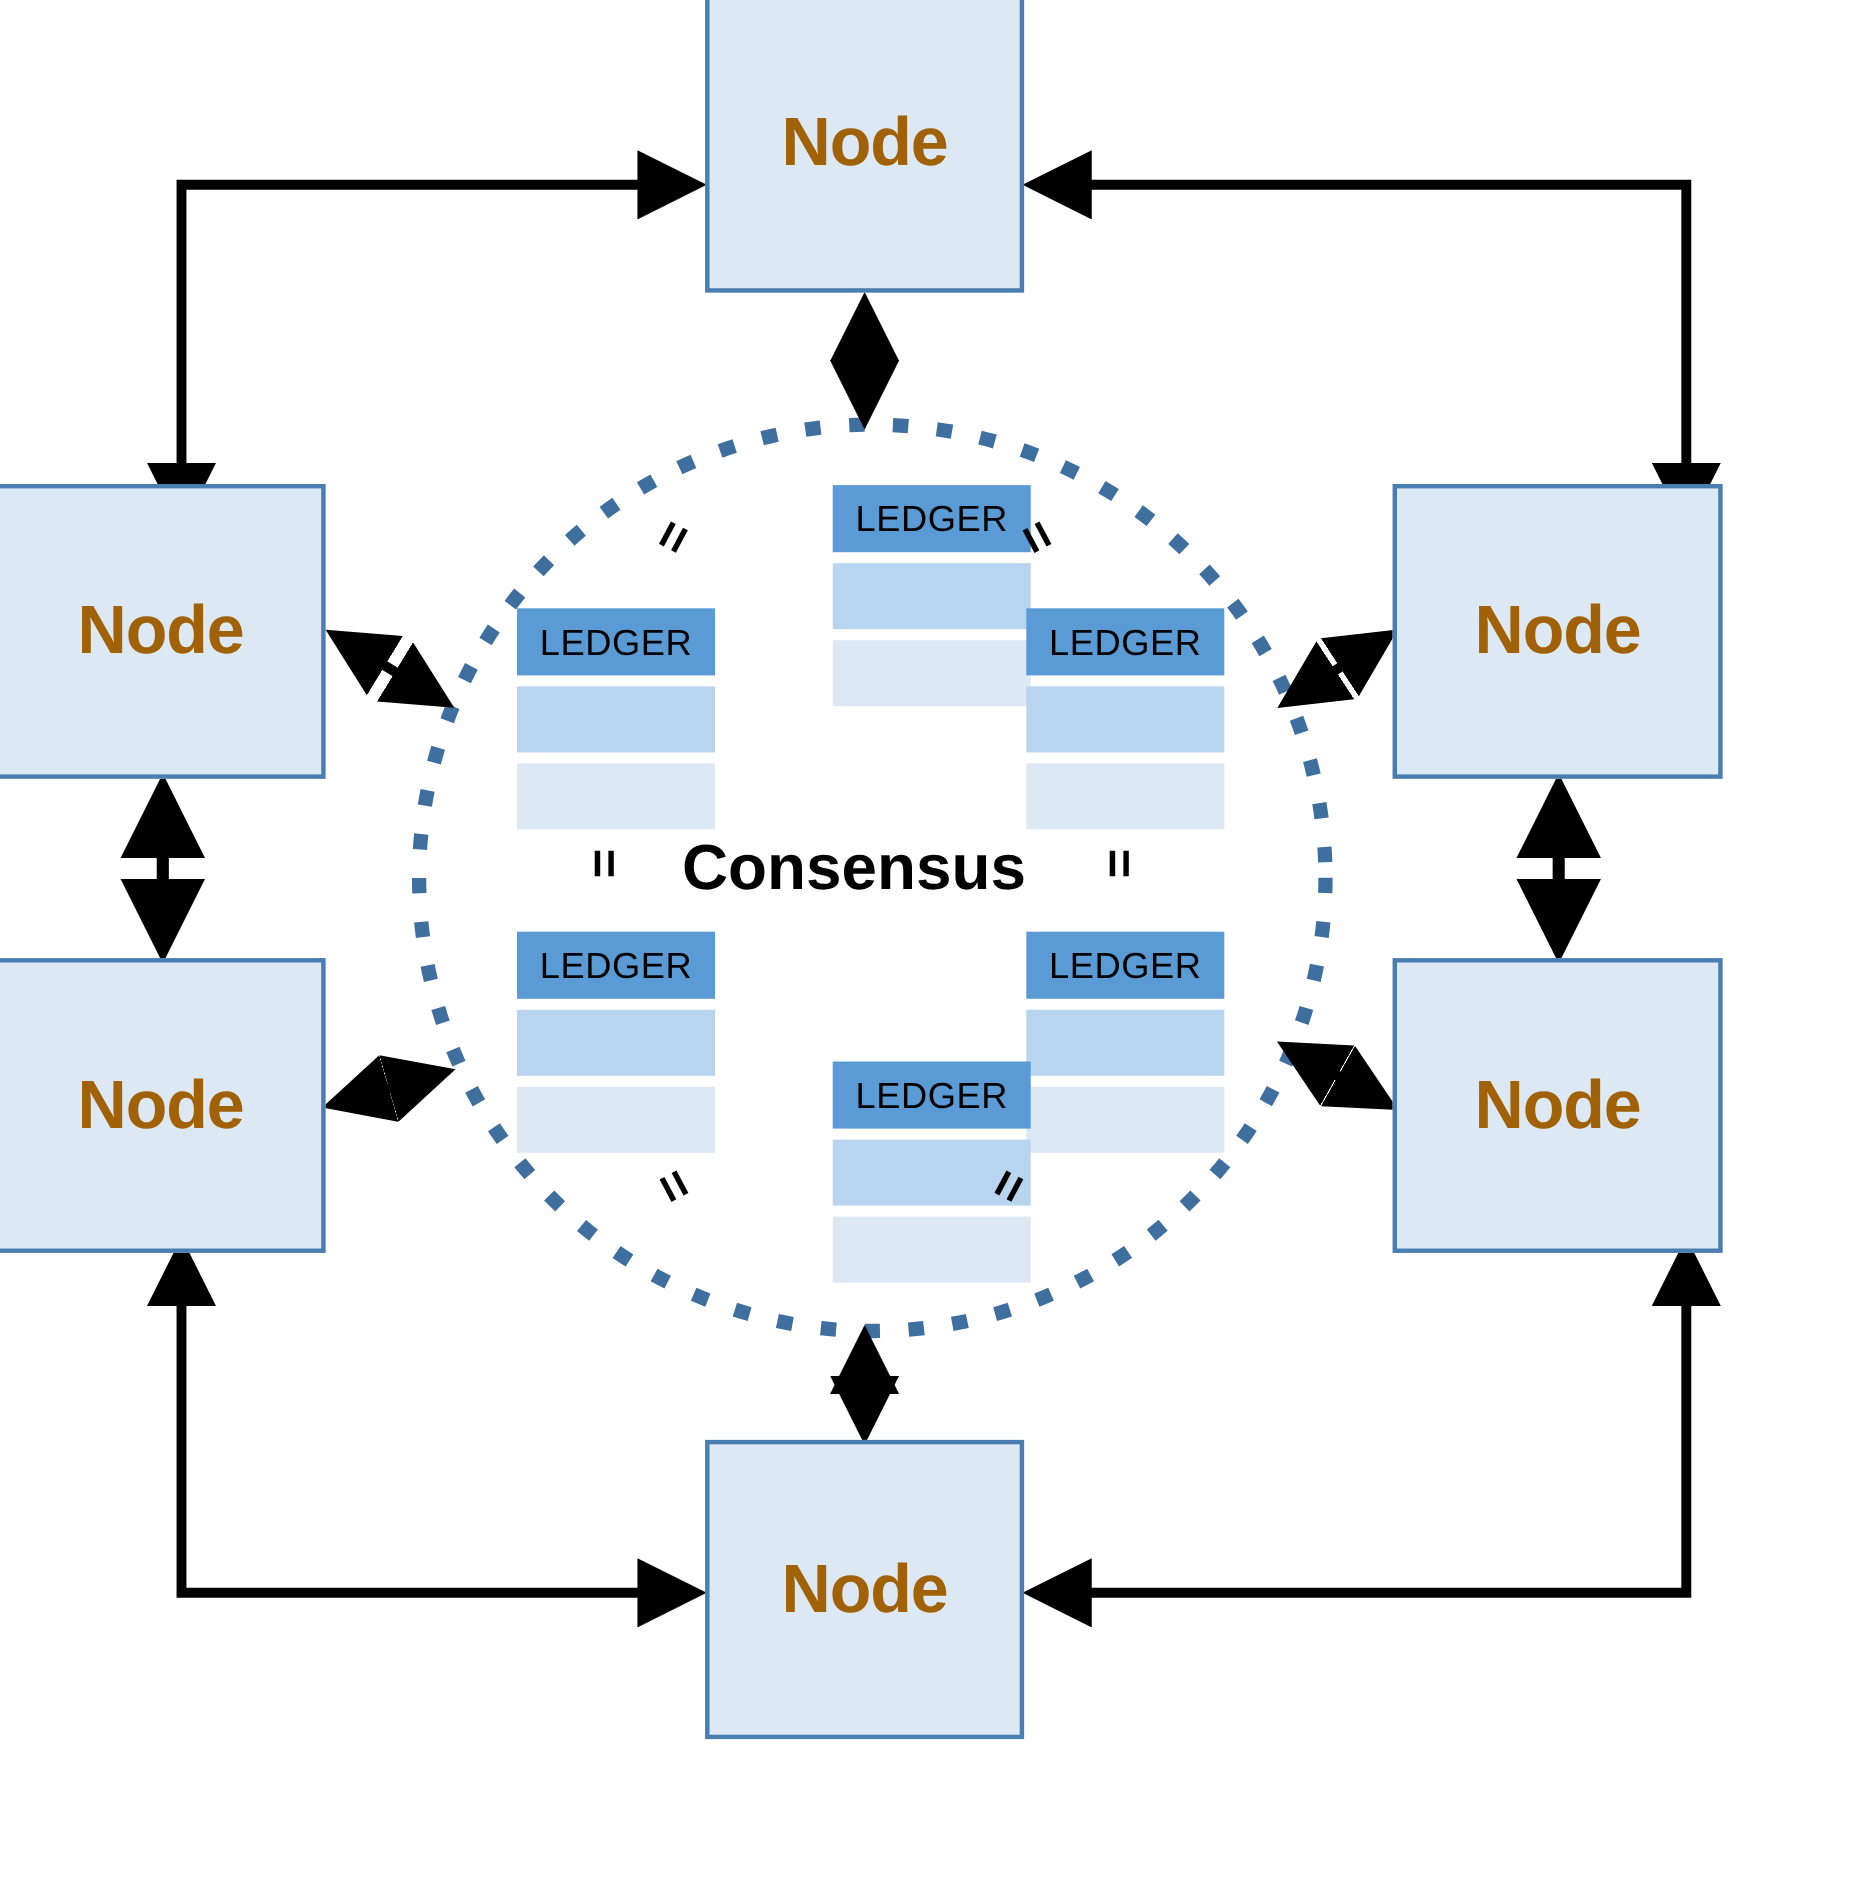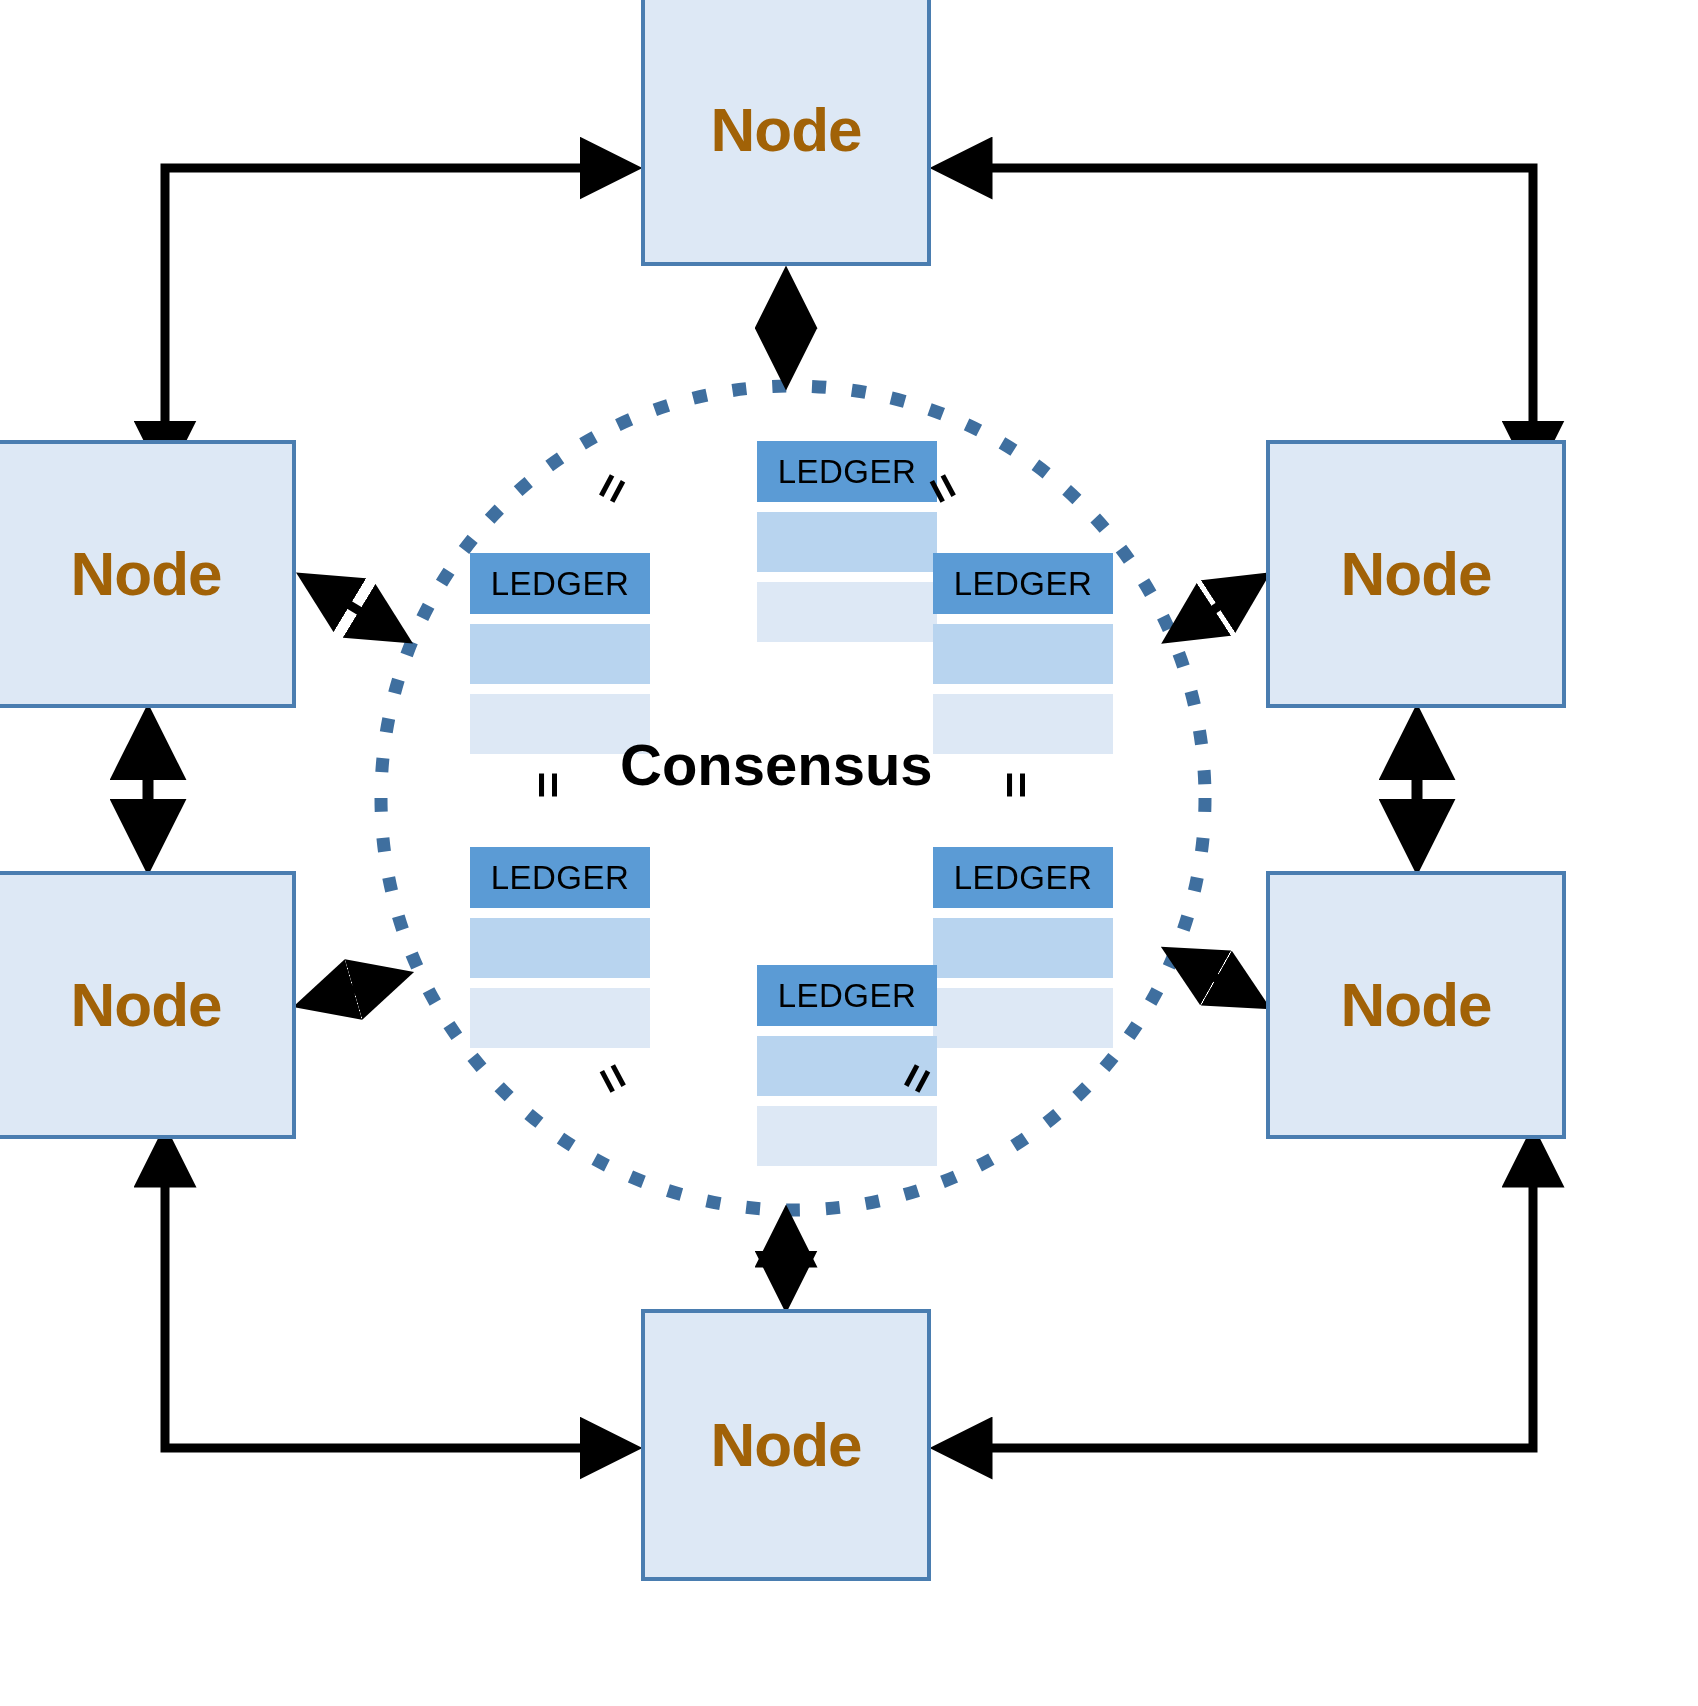--- a/index.html
+++ b/index.html
@@ -175,21 +175,21 @@
     <div class="ledger-row-1"></div>
     <div class="ledger-row-2"></div>
   </div>
 
   <div class="ledger-stack" style="left:757px; top:965px;">
     <div class="ledger-header">LEDGER</div>
     <div class="ledger-row-1"></div>
     <div class="ledger-row-2"></div>
   </div>
 
-  <div class="consensus-label" style="left:620px; top:736px;">Consensus</div>
+  <div class="consensus-label" style="left:620px; top:760px;">Consensus</div>
 
   <div class="eq-mark" style="left:598px; top:465px; transform:rotate(-62deg);">=</div>
 
   <div class="eq-mark" style="left:930px; top:465px; transform:rotate(62deg);">=</div>
 
   <div class="eq-mark" style="left:535px; top:762px; transform:rotate(-90deg);">=</div>
 
   <div class="eq-mark" style="left:1003px; top:762px; transform:rotate(-90deg);">=</div>
 
   <div class="eq-mark" style="left:600px; top:1055px; transform:rotate(62deg);">=</div>

